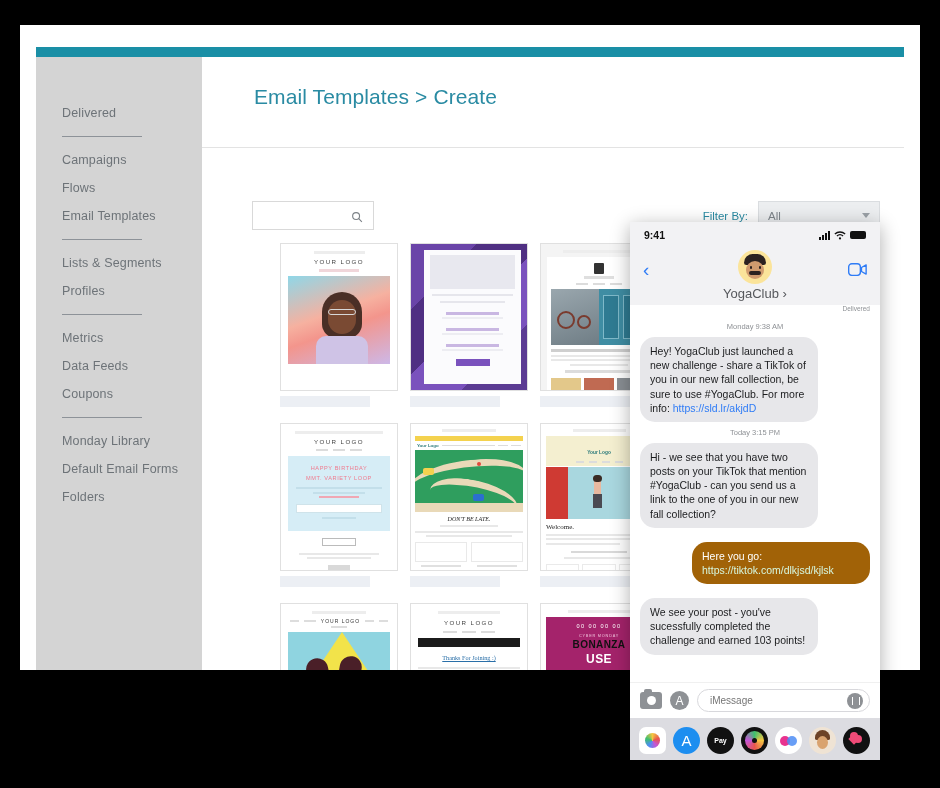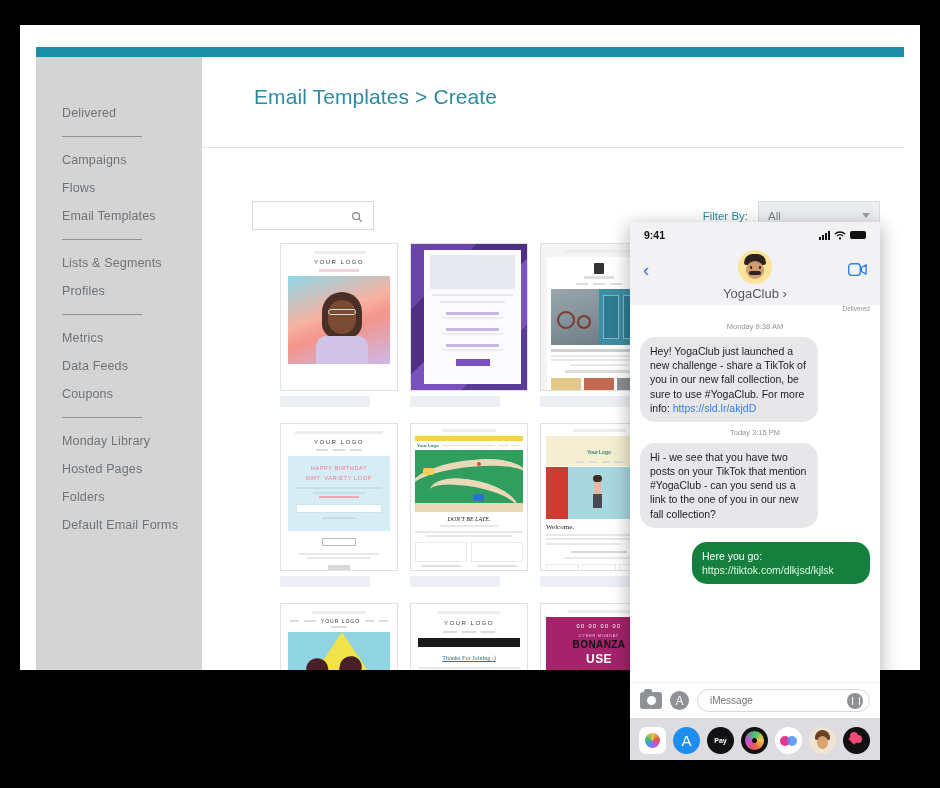--- a/index.html
+++ b/index.html
@@ -134,21 +134,21 @@
 
   #delivered { text-align: right; font-size: 6.5px; color: #8e9195; padding: 0 10px 2px 0; background:#fff; }
 
   #thread { background: #ffffff; padding: 2px 10px 0; height: 368px; overflow: hidden; }
   .ts { text-align: center; font-size: 7.5px; color: #8e9195; margin: 6px 0 6px; }
   .bubble {
     max-width: 178px; padding: 7px 10px; border-radius: 15px;
     font-size: 10.5px; line-height: 1.35; position: relative; margin-bottom: 3px;
   }
   .bubble.in  { background: #e7e7ea; color: #1b1c1e; }
-  .bubble.out { background: #15803d; color: #ffffff; margin-left: auto; }
+  .bubble.out { background: #a16207; color: #ffffff; margin-left: auto; }
   .bubble a, .link-in { color: #2f7cf6; text-decoration: none; }
   .bubble.out .link-out { color: #d6f7df; }
   .bubble.in::after {
     content:""; position:absolute; left:-4px; bottom:0; width:12px; height:12px;
     background:#e7e7ea; border-bottom-right-radius: 12px; z-index:-1;
   }
   .bubble.out::after {
     content:""; position:absolute; right:-4px; bottom:0; width:12px; height:12px;
     background:#2ecc58; border-bottom-left-radius: 12px; z-index:-1;
   }
@@ -199,23 +199,22 @@
       <div class="nav-item">Lists &amp; Segments</div>
       <div class="nav-item">Profiles</div>
       <div class="nav-sep"></div>
 
       <div class="nav-item">Metrics</div>
       <div class="nav-item">Data Feeds</div>
       <div class="nav-item">Coupons</div>
       <div class="nav-sep"></div>
 
       <div class="nav-item">Monday Library</div>
-      <div class="nav-item">Hosted Pages</div>
+      <div class="nav-item">Default Email Forms</div>
       <div class="nav-item">Folders</div>
-      <div class="nav-item">Default Email Forms</div>
     </nav>
 
     <section id="main">
       <h1 id="page-title">Email Templates &gt; Create</h1>
       <div id="header-rule"></div>
 
 
       <div id="search-wrap">
         <input id="search-input" value="" placeholder="" style="">
         <span id="search-icon">
@@ -541,20 +540,23 @@
 
       <div class="bubble in">
         <span>Hi - we see that you have two posts on your TikTok that mention #YogaClub - can you send us a link to the one of you in our new fall collection?</span>
       </div>
 
       <div class="bubble out" style="margin-top:14px;">
         <div>Here you go:</div>
         <div class="link-out">https://tiktok.com/dlkjsd/kjlsk</div>
       </div>
 
+      <div class="bubble in" style="margin-top:14px;">
+        <span>We see your post - you've sucessfully completed the challenge and earned 103 points!</span>
+      </div>
     </div>
 
     <div id="composer">
       <span id="camera-btn"></span>
       <span id="appstore-btn">A</span>
       <div id="imessage-field">
         <input id="imessage-input" value="" placeholder="iMessage" style="">
         <span id="audio-btn"></span>
       </div>
     </div>

